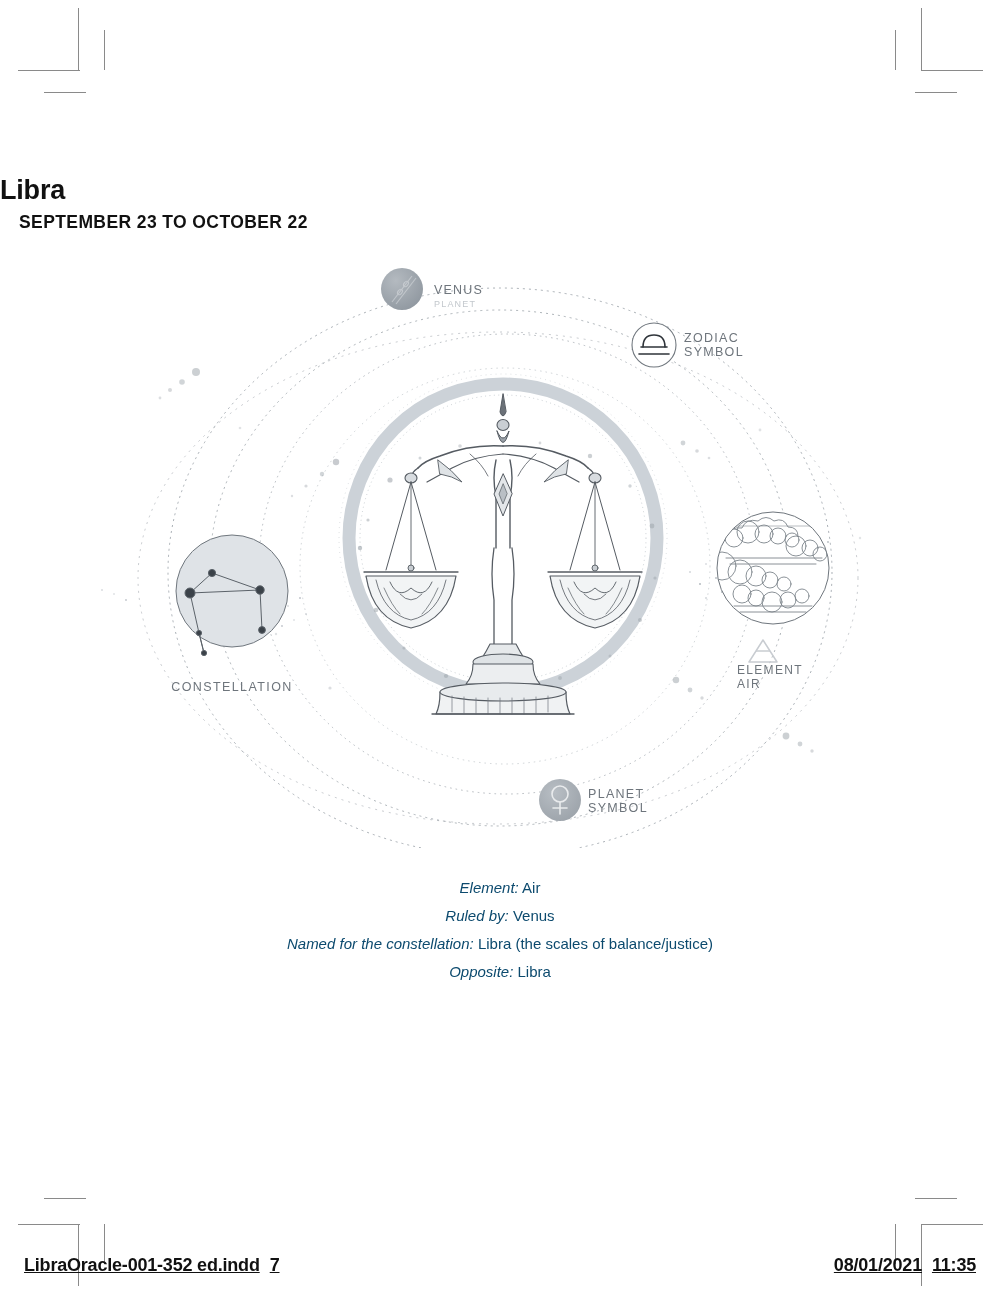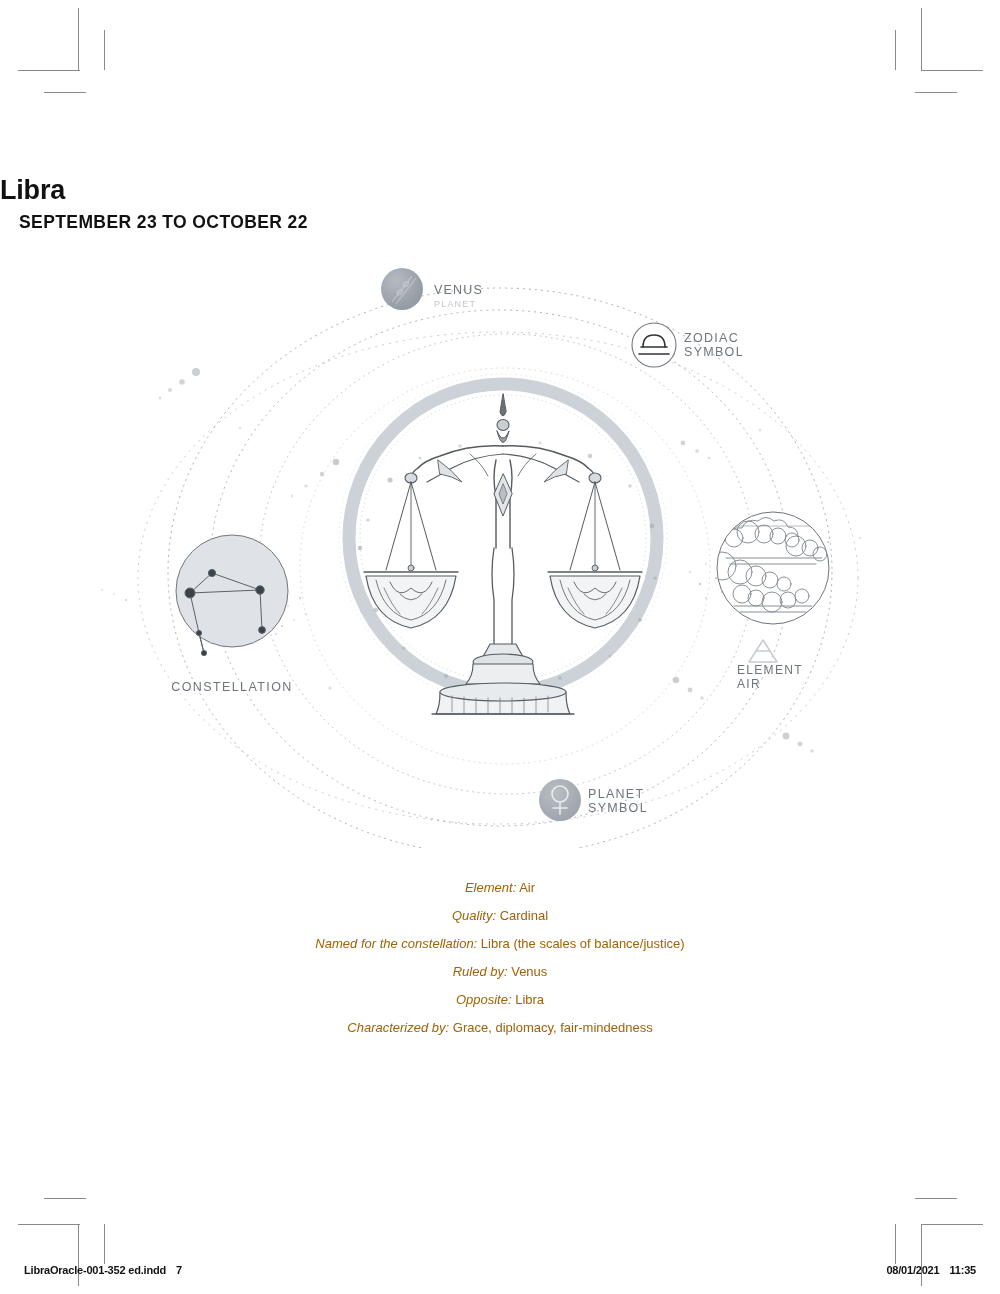--- a/index.html
+++ b/index.html
@@ -61,38 +61,39 @@
 
   
   .attributes {
     position: absolute;
     left: 0;
     top: 874px;
     width: 1000px;
     text-align: center;
   }
   .attr-line {
-    font-size: 13px;
+    font-size: 15px;
     line-height: 28px;
-    color: #a16207;
+    color: #0c4a6e;
     white-space: nowrap;
   }
   .attr-key {
     font-style: italic;
   }
 
   
   .footer-left, .footer-right {
     position: absolute;
     bottom: 18px;
-    font-size: 11px;
+    font-size: 18px;
     font-weight: bold;
     color: #111111;
     letter-spacing: -0.2px;
     white-space: nowrap;
+    text-decoration: underline;
   }
   .footer-left  { left: 24px; }
   .footer-right { right: 24px; margin-left: 8px; }
   .footer-gap { display: inline-block; width: 10px; }
 </style>
 </head>
 <body>
 
 <div>
   <div class="cropmark v" style="left:78px; top:8px; height:62px;"></div>
@@ -397,39 +398,31 @@
   </g>
 </svg>
 </div>
 
 <div class="attributes">
   <div class="attr-line">
     <span class="attr-key">Element:</span>
     <span>Air</span>
   </div>
   <div class="attr-line">
-    <span class="attr-key">Quality:</span>
-    <span>Cardinal</span>
+    <span class="attr-key">Ruled by:</span>
+    <span>Venus</span>
   </div>
   <div class="attr-line">
     <span class="attr-key">Named for the constellation:</span>
     <span>Libra (the scales of balance/justice)</span>
   </div>
   <div class="attr-line">
-    <span class="attr-key">Ruled by:</span>
-    <span>Venus</span>
-  </div>
-  <div class="attr-line">
     <span class="attr-key">Opposite:</span>
     <span>Libra</span>
   </div>
-  <div class="attr-line">
-    <span class="attr-key">Characterized by:</span>
-    <span>Grace, diplomacy, fair-mindedness</span>
-  </div>
 </div>
 
 <div class="footer-left">
   <span>LibraOracle-001-352 ed.indd</span><span class="footer-gap"></span><span>7</span>
 </div>
 <div class="footer-right">
   <span>08/01/2021</span><span class="footer-gap"></span><span>11:35</span>
 </div>
 
 </body></html>

